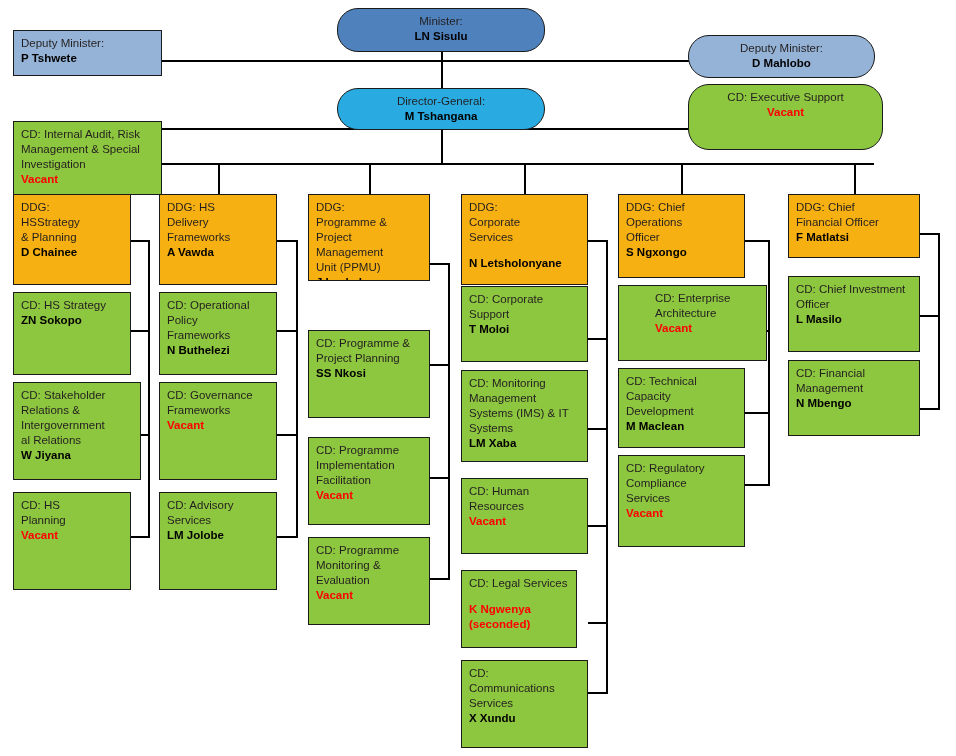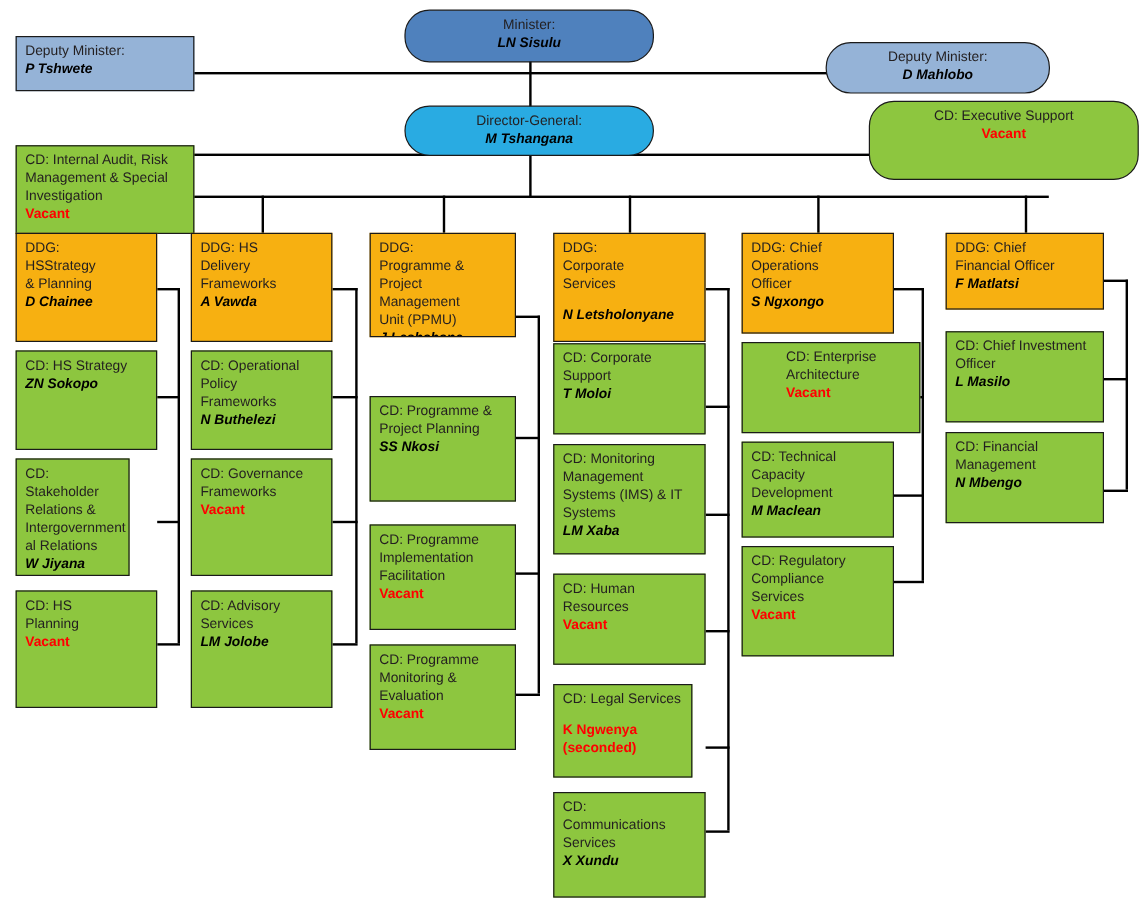--- a/index.html
+++ b/index.html
@@ -20,21 +20,21 @@
     box-sizing:border-box;
     border:1.5px solid #1a1a1a;
     padding:5px 7px 4px 7px;
     line-height:1.30;
     font-size:11.5px;
     color:#231f20;
     z-index:5;
     overflow:hidden;
   }
   .box .ln{display:block; white-space:pre-wrap;}
-  .box .nm{display:block; font-weight:bold; color:#000000;font-style:italic;}
+  .box .nm{display:block; font-weight:bold; color:#000000;}
   .box .vac{display:block; font-weight:bold; color:#ff0000;}
   .box .spacer{display:block; height:11px;}
 
   .c-minister{background:#4f81bd;}
   .c-dg{background:#29abe2;}
   .c-dep{background:#95b3d7;}
   .c-cd{background:#8dc63f;}
   .c-ddg{background:#f7b011;}
 
   .ta-c{text-align:center;border-radius:21px;}
@@ -127,37 +127,37 @@
     <span class="ln">Management &amp; Special</span>
     <span class="ln">Investigation</span>
     <span class="vac">Vacant</span>
   </div>
 
   <div class="box c-dep ta-c" style="left:688px;top:35px;width:187px;height:43px;">
     <span class="ln">Deputy Minister:</span>
     <span class="nm">D Mahlobo</span>
   </div>
 
-  <div class="box c-cd ta-c" style="left:724px;top:84px;width:225px;height:66px;">
+  <div class="box c-cd ta-c" style="left:688px;top:84px;width:195px;height:66px;">
     <span class="ln">CD: Executive Support</span>
     <span class="vac">Vacant</span>
   </div>
 
   <div id="branch-layer">
       <div class="box c-ddg ta-l" style="left: 13px; top: 194px; width: 118px; height: 91px;">
         <span class="ln">DDG:</span>
         <span class="ln">HSStrategy</span>
         <span class="ln">&amp; Planning</span>
         <span class="nm">D Chainee</span>
       </div>
       <div class="box c-cd ta-l" style="left: 13px; top: 292px; width: 118px; height: 83px;">
         <span class="ln">CD: HS Strategy</span>
         <span class="nm">ZN Sokopo</span>
       </div>
-      <div class="box c-cd ta-l" style="left: 13px; top: 382px; width: 95px; height: 98px;">
+      <div class="box c-cd ta-l" style="left: 13px; top: 382px; width: 128px; height: 98px;">
         <span class="ln">CD: Stakeholder</span>
         <span class="ln">Relations &amp;</span>
         <span class="ln">Intergovernment</span>
         <span class="ln">al Relations</span>
         <span class="nm">W Jiyana</span>
       </div>
       <div class="box c-cd ta-l" style="left: 13px; top: 492px; width: 118px; height: 98px;">
         <span class="ln">CD: HS</span>
         <span class="ln">Planning</span>
         <span class="vac">Vacant</span>

